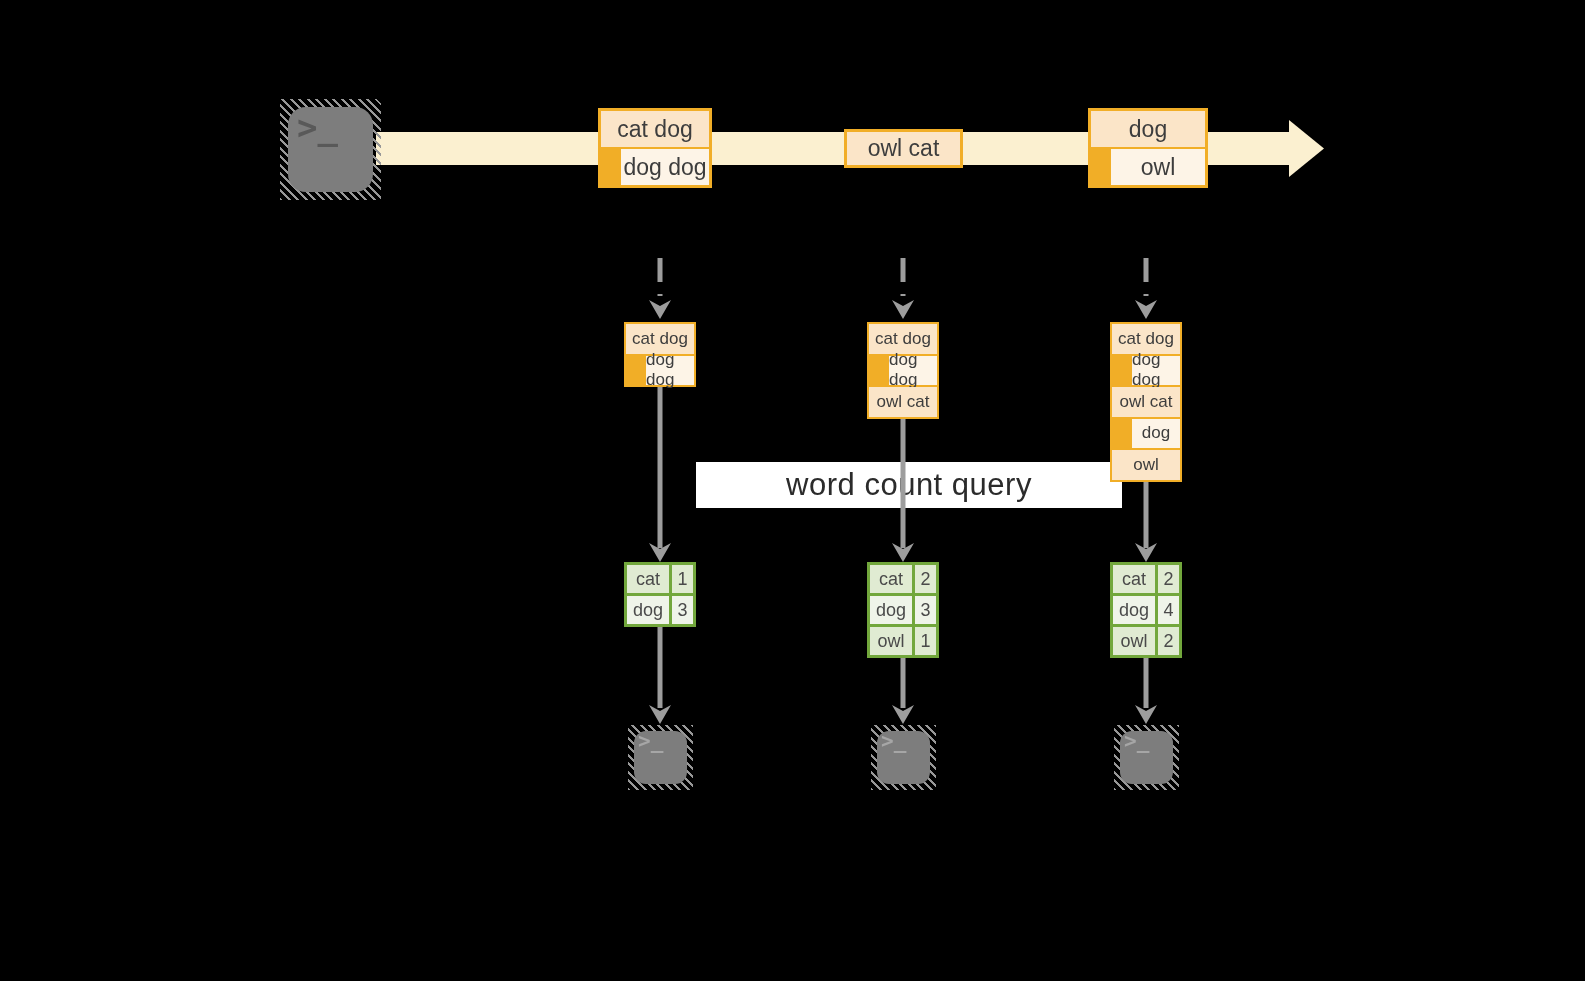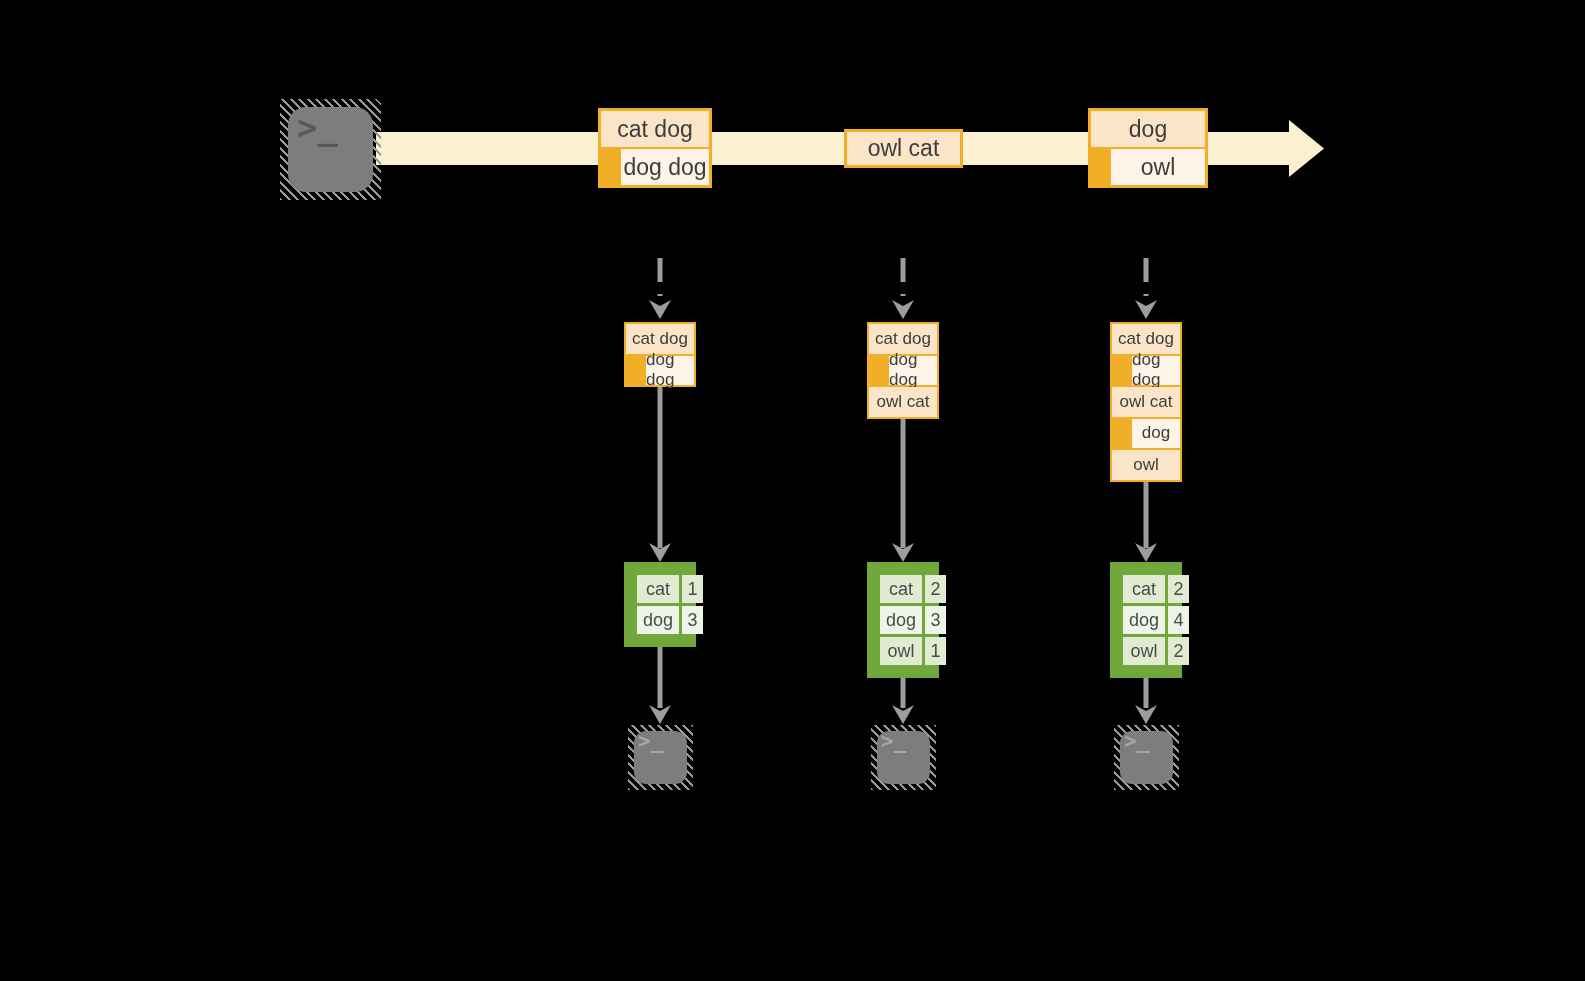--- a/index.html
+++ b/index.html
@@ -38,32 +38,35 @@
   .boxB .row{height:33px;}
   .boxC{left:1088px;top:108px;width:120px;}
   
   .stack{background:var(--orange);padding:2px;display:flex;flex-direction:column;gap:2px;}
   .stack .row{height:29.5px;display:flex;align-items:center;justify-content:center;font-size:17px;color:var(--txt);}
   .stk1{left:624px;top:322px;width:72px;}
   .stk2{left:867px;top:322px;width:72px;}
   .stk3{left:1110px;top:322px;width:72px;}
   .d{background:var(--peach-d);} .l{background:var(--peach-l);margin-left:20px;}
   
-  .gtable{background:var(--green);padding:13px;display:grid;grid-template-columns:42px 21px;gap:3px;}
+  .gtable{background:var(--green);padding:3px;display:grid;grid-template-columns:42px 21px;gap:3px;}
   .gtable .cell{height:28px;display:flex;align-items:center;justify-content:center;font-size:18px;color:#4a4a4a;}
   .gd{background:var(--green-d);} .gl{background:var(--green-l);}
   .tb1{left:624px;top:562px;width:72px;}
   .tb2{left:867px;top:562px;width:72px;}
   .tb3{left:1110px;top:562px;width:72px;}
 </style>
 </head>
 <body>
 
 <div class="canvas">
 
+  <div class="banner">
+    <span>word count query</span>
+  </div>
 
   <svg class="layer" width="1585" height="981">
 
     <rect x="376" y="132" width="913" height="33" fill="#fbf0d0"></rect>
     <polygon points="1289,120 1324,148.5 1289,177" fill="#fbf0d0"></polygon>
 
     <g stroke="#9d9d9d" stroke-width="5">
       <line x1="660" y1="258" x2="660" y2="296" stroke-dasharray="24 12"></line>
       <line x1="903" y1="258" x2="903" y2="296" stroke-dasharray="24 12"></line>
       <line x1="1146" y1="258" x2="1146" y2="296" stroke-dasharray="24 12"></line>

